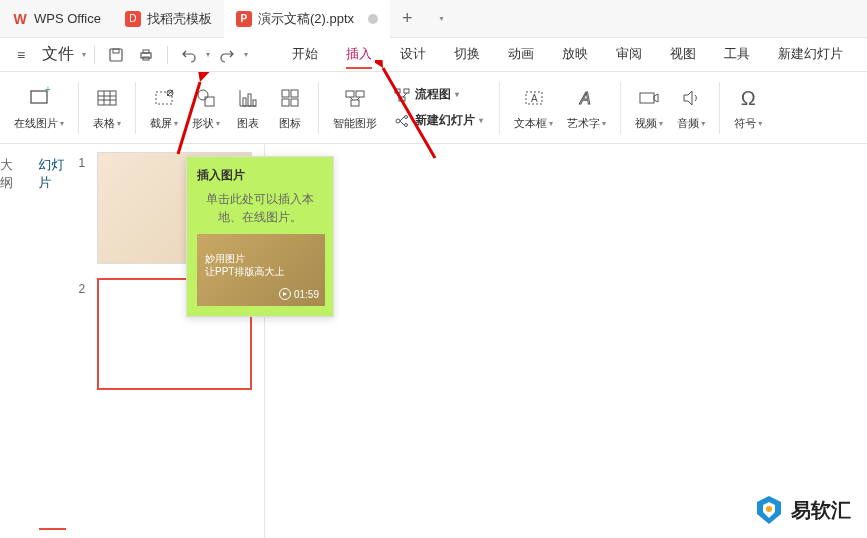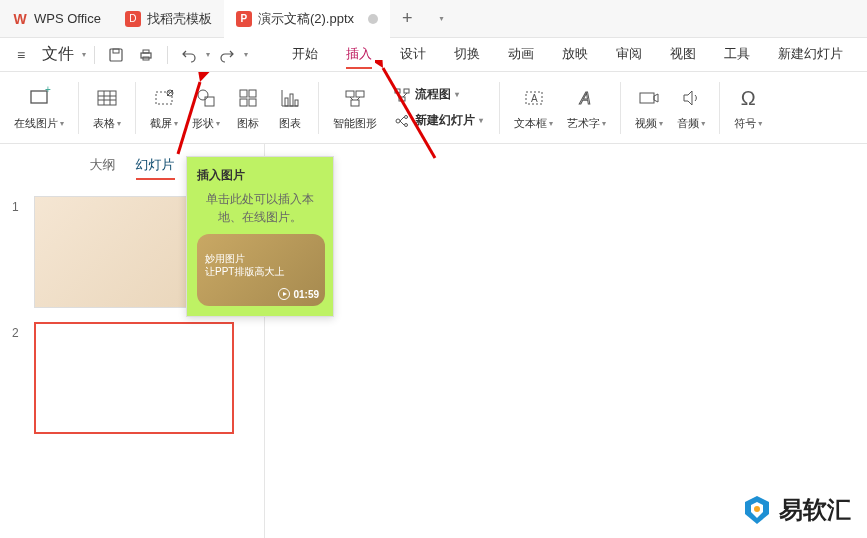--- a/index.html
+++ b/index.html
@@ -31,48 +31,48 @@
     .ribbon-icon { width: 28px; height: 28px; display: flex; align-items: center; justify-content: center; color: #555; }
     .ribbon-label { font-size: 11px; color: #333; display: flex; align-items: center; gap: 2px; white-space: nowrap; }
     .ribbon-divider { width: 1px; height: 52px; background: #e5e5e5; margin: 0 6px; }
     .ribbon-col { display: flex; flex-direction: column; gap: 4px; padding: 0 4px; }
     .ribbon-row-item { display: flex; align-items: center; gap: 4px; font-size: 12px; color: #333; cursor: pointer; padding: 2px 4px; font-weight: bold; }
     .ribbon-row-item .sm-icon { width: 18px; height: 18px; display: flex; align-items: center; justify-content: center; }
     .caret { font-size: 8px; color: #888; }
     
     
     .main { display: flex; height: calc(538px - 38px - 34px - 72px); }
-    .sidebar { width: 265px; border-right: 1px solid #e5e5e5; display: flex; flex-direction: column; }
+    .sidebar { width: 265px; border-right: 1px solid #e5e5e5; display: flex; flex-direction: row; }
     .side-tabs { display: flex; justify-content: center; gap: 20px; padding: 8px 0; font-size: 13px; }
     .side-tab { color: #666; cursor: pointer; padding: 4px 0; }
     .side-tab.active { color: #0c4a6e; border-bottom: 2px solid #e84c3d; }
     .thumbs { padding: 8px 12px; overflow-y: auto; }
     .thumb-row { display: flex; align-items: flex-start; gap: 8px; margin-bottom: 14px; }
     .thumb-num { font-size: 12px; color: #666; width: 14px; padding-top: 4px; }
     .thumb { width: 200px; height: 112px; border: 1px solid #ddd; background: #fff; }
     .thumb.active { border: 2px solid #e84c3d; }
     .thumb-gradient { background: linear-gradient(135deg, #f5e6d3 0%, #e8d4b8 100%); }
     
     .canvas { flex: 1; background: #fff; position: relative; }
     
     
     .tooltip { position: absolute; left: 186px; top: 156px; width: 148px; background: #bef264; border: 1px solid #ddd; box-shadow: 0 2px 8px rgba(0,0,0,.15); padding: 10px; font-size: 12px; }
     .tooltip-title { font-weight: bold; margin-bottom: 6px; color: #333; }
     .tooltip-desc { color: #666; line-height: 1.5; margin-bottom: 8px; text-align: center; }
-    .tooltip-card { width: 128px; height: 72px; background: linear-gradient(135deg, #c9a864 0%, #a68a4f 100%); border-radius: 12px; position: relative; color: #fff; padding: 18px 8px 8px; font-size: 10px; }
+    .tooltip-card { width: 128px; height: 72px; background: linear-gradient(135deg, #c9a864 0%, #a68a4f 100%); border-radius: 0; position: relative; color: #fff; padding: 18px 8px 8px; font-size: 10px; }
     .tooltip-card-text { line-height: 1.3; }
-    .tooltip-duration { position: absolute; right: 6px; bottom: 6px; display: flex; align-items: center; gap: 3px; font-size: 10px; font-weight: bold; }
+    .tooltip-duration { position: absolute; right: 6px; bottom: 6px; display: flex; align-items: center; gap: 3px; font-size: 10px; }
     .play-circle { width: 12px; height: 12px; border: 1px solid #fff; border-radius: 50%; display: flex; align-items: center; justify-content: center; }
     .play-tri { width: 0; height: 0; border-left: 4px solid #fff; border-top: 2px solid transparent; border-bottom: 2px solid transparent; margin-left: 1px; }
     
     
     .arrow { position: absolute; pointer-events: none; }
     
     
-    .watermark { position: absolute; right: 16px; bottom: 12px; display: flex; align-items: center; gap: 6px; font-size: 24px; font-weight: bold; color: #222; }
+    .watermark { position: absolute; right: 16px; bottom: 12px; display: flex; align-items: center; gap: 6px; font-size: 20px; font-weight: bold; color: #222; }
     .wm-icon { width: 32px; height: 32px; }
   </style>
 </head>
 <body>
 
 <div class="title-bar">
   <div class="app-tab">
     <span class="app-icon wps-icon">W</span>
     <span>WPS Office</span>
   </div>
@@ -188,39 +188,39 @@
         </svg>
       </div>
     <span class="ribbon-label">
         <span>形状</span>
         <span class="caret">▾</span>
       </span>
   </div>
   <div class="ribbon-item">
     <div class="ribbon-icon">
         <svg width="24" height="24" viewBox="0 0 24 24">
-          <rect x="4" y="4" width="7" height="7" fill="none" stroke="#555"></rect>
-          <rect x="13" y="4" width="7" height="7" fill="none" stroke="#555"></rect>
-          <rect x="4" y="13" width="7" height="7" fill="none" stroke="#555"></rect>
-          <rect x="13" y="13" width="7" height="7" fill="none" stroke="#555"></rect>
-        </svg>
-      </div>
-    <span class="ribbon-label">图标</span>
-  </div>
-  <div class="ribbon-item">
-    <div class="ribbon-icon">
-        <svg width="24" height="24" viewBox="0 0 24 24">
           <line x1="4" y1="20" x2="4" y2="4" stroke="#555"></line>
           <line x1="4" y1="20" x2="20" y2="20" stroke="#555"></line>
           <rect x="7" y="12" width="3" height="8" fill="none" stroke="#555"></rect>
           <rect x="12" y="8" width="3" height="12" fill="none" stroke="#555"></rect>
           <rect x="17" y="14" width="3" height="6" fill="none" stroke="#555"></rect>
         </svg>
       </div>
     <span class="ribbon-label">图表</span>
+  </div>
+  <div class="ribbon-item">
+    <div class="ribbon-icon">
+        <svg width="24" height="24" viewBox="0 0 24 24">
+          <rect x="4" y="4" width="7" height="7" fill="none" stroke="#555"></rect>
+          <rect x="13" y="4" width="7" height="7" fill="none" stroke="#555"></rect>
+          <rect x="4" y="13" width="7" height="7" fill="none" stroke="#555"></rect>
+          <rect x="13" y="13" width="7" height="7" fill="none" stroke="#555"></rect>
+        </svg>
+      </div>
+    <span class="ribbon-label">图标</span>
   </div>
   <div class="ribbon-divider"></div>
   <div class="ribbon-item">
     <div class="ribbon-icon">
         <svg width="24" height="24" viewBox="0 0 24 24">
           <rect x="3" y="5" width="8" height="6" fill="none" stroke="#555"></rect>
           <rect x="13" y="5" width="8" height="6" fill="none" stroke="#555"></rect>
           <rect x="8" y="14" width="8" height="6" fill="none" stroke="#555"></rect>
           <line x1="7" y1="11" x2="10" y2="14" stroke="#555"></line>
           <line x1="17" y1="11" x2="14" y2="14" stroke="#555"></line>

